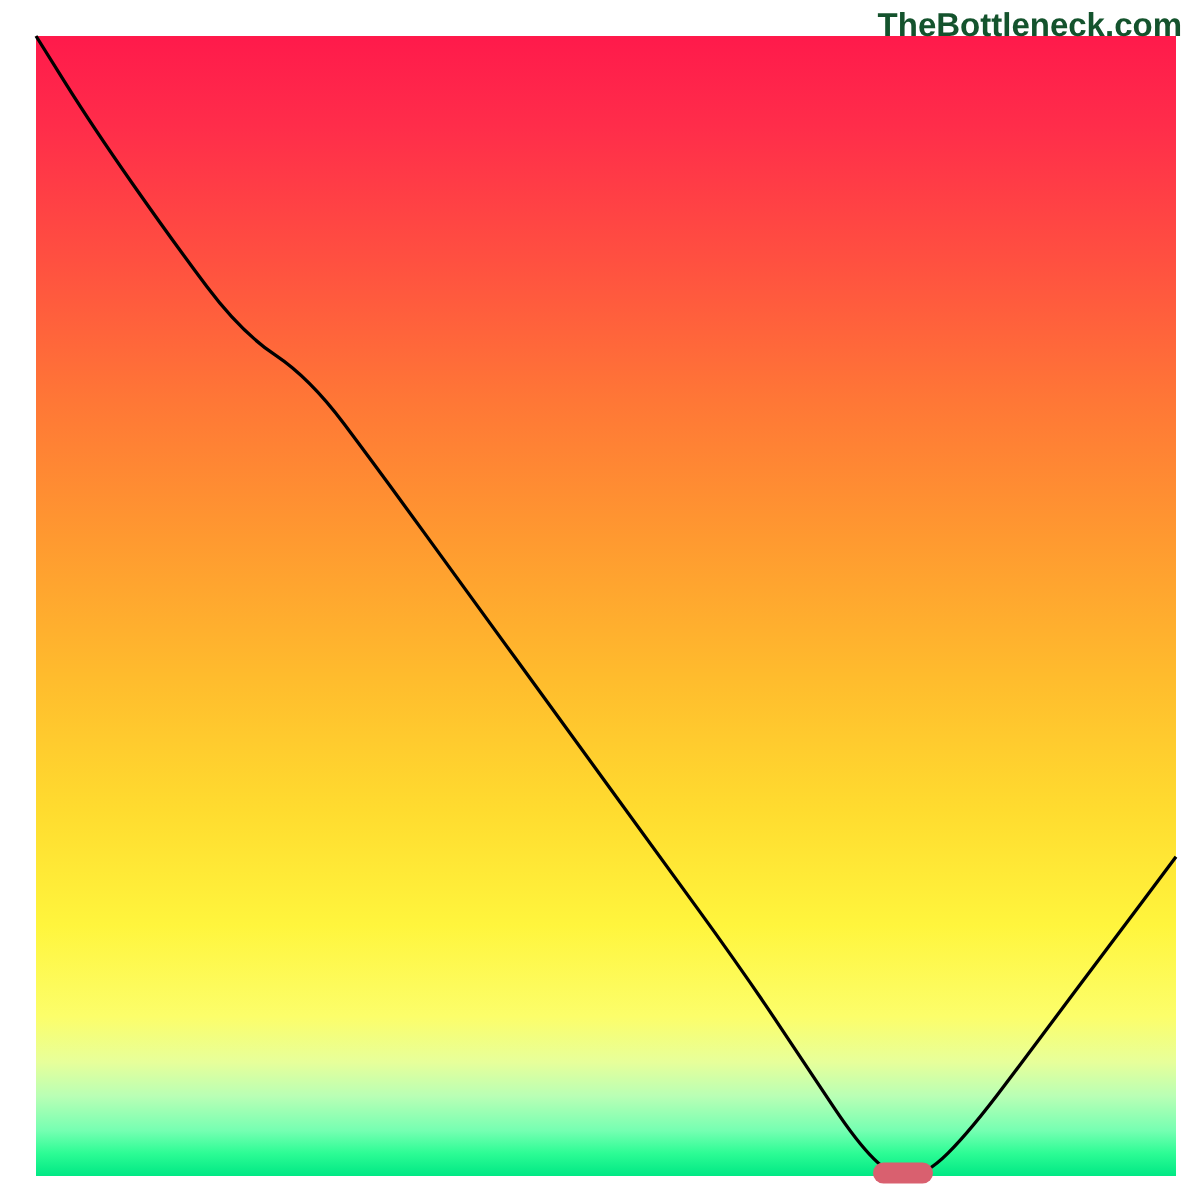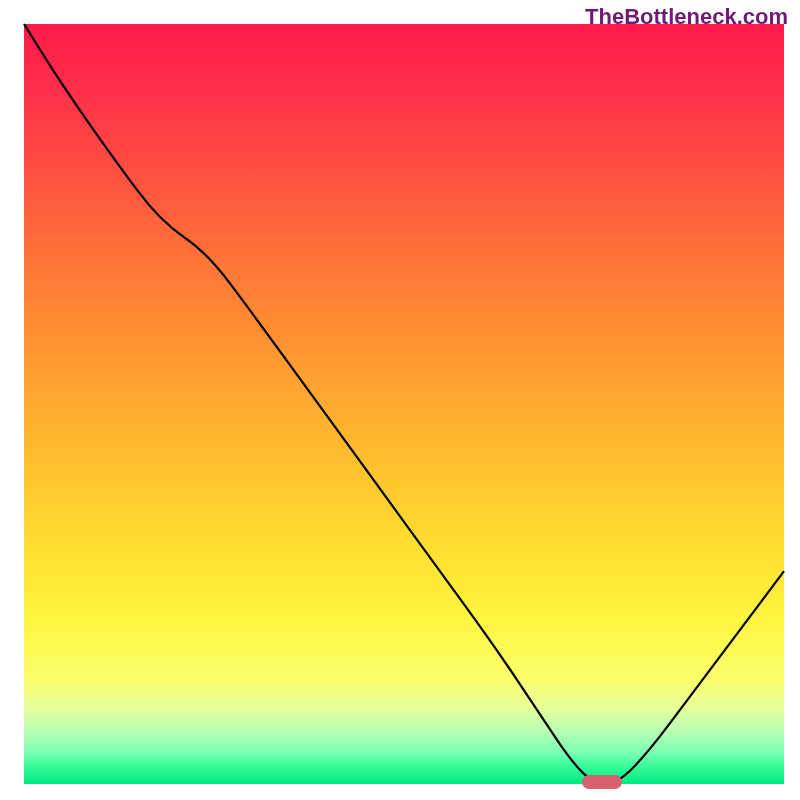--- a/index.html
+++ b/index.html
@@ -5,21 +5,21 @@
   * { margin: 0; padding: 0; box-sizing: border-box; }
   html, body { width: 800px; height: 800px; overflow: hidden; background: #fff; }
   .container { position: relative; width: 800px; height: 800px; }
   .watermark {
     position: absolute;
     top: 4px;
     right: 12px;
     font-family: Arial, sans-serif;
     font-size: 22px;
     font-weight: bold;
-    color: #701a75;
+    color: #14532d;
     z-index: 10;
   }
   .plot-area {
     position: absolute;
     left: 24px;
     top: 24px;
     width: 760px;
     height: 760px;
   }
   .gradient-bg {

